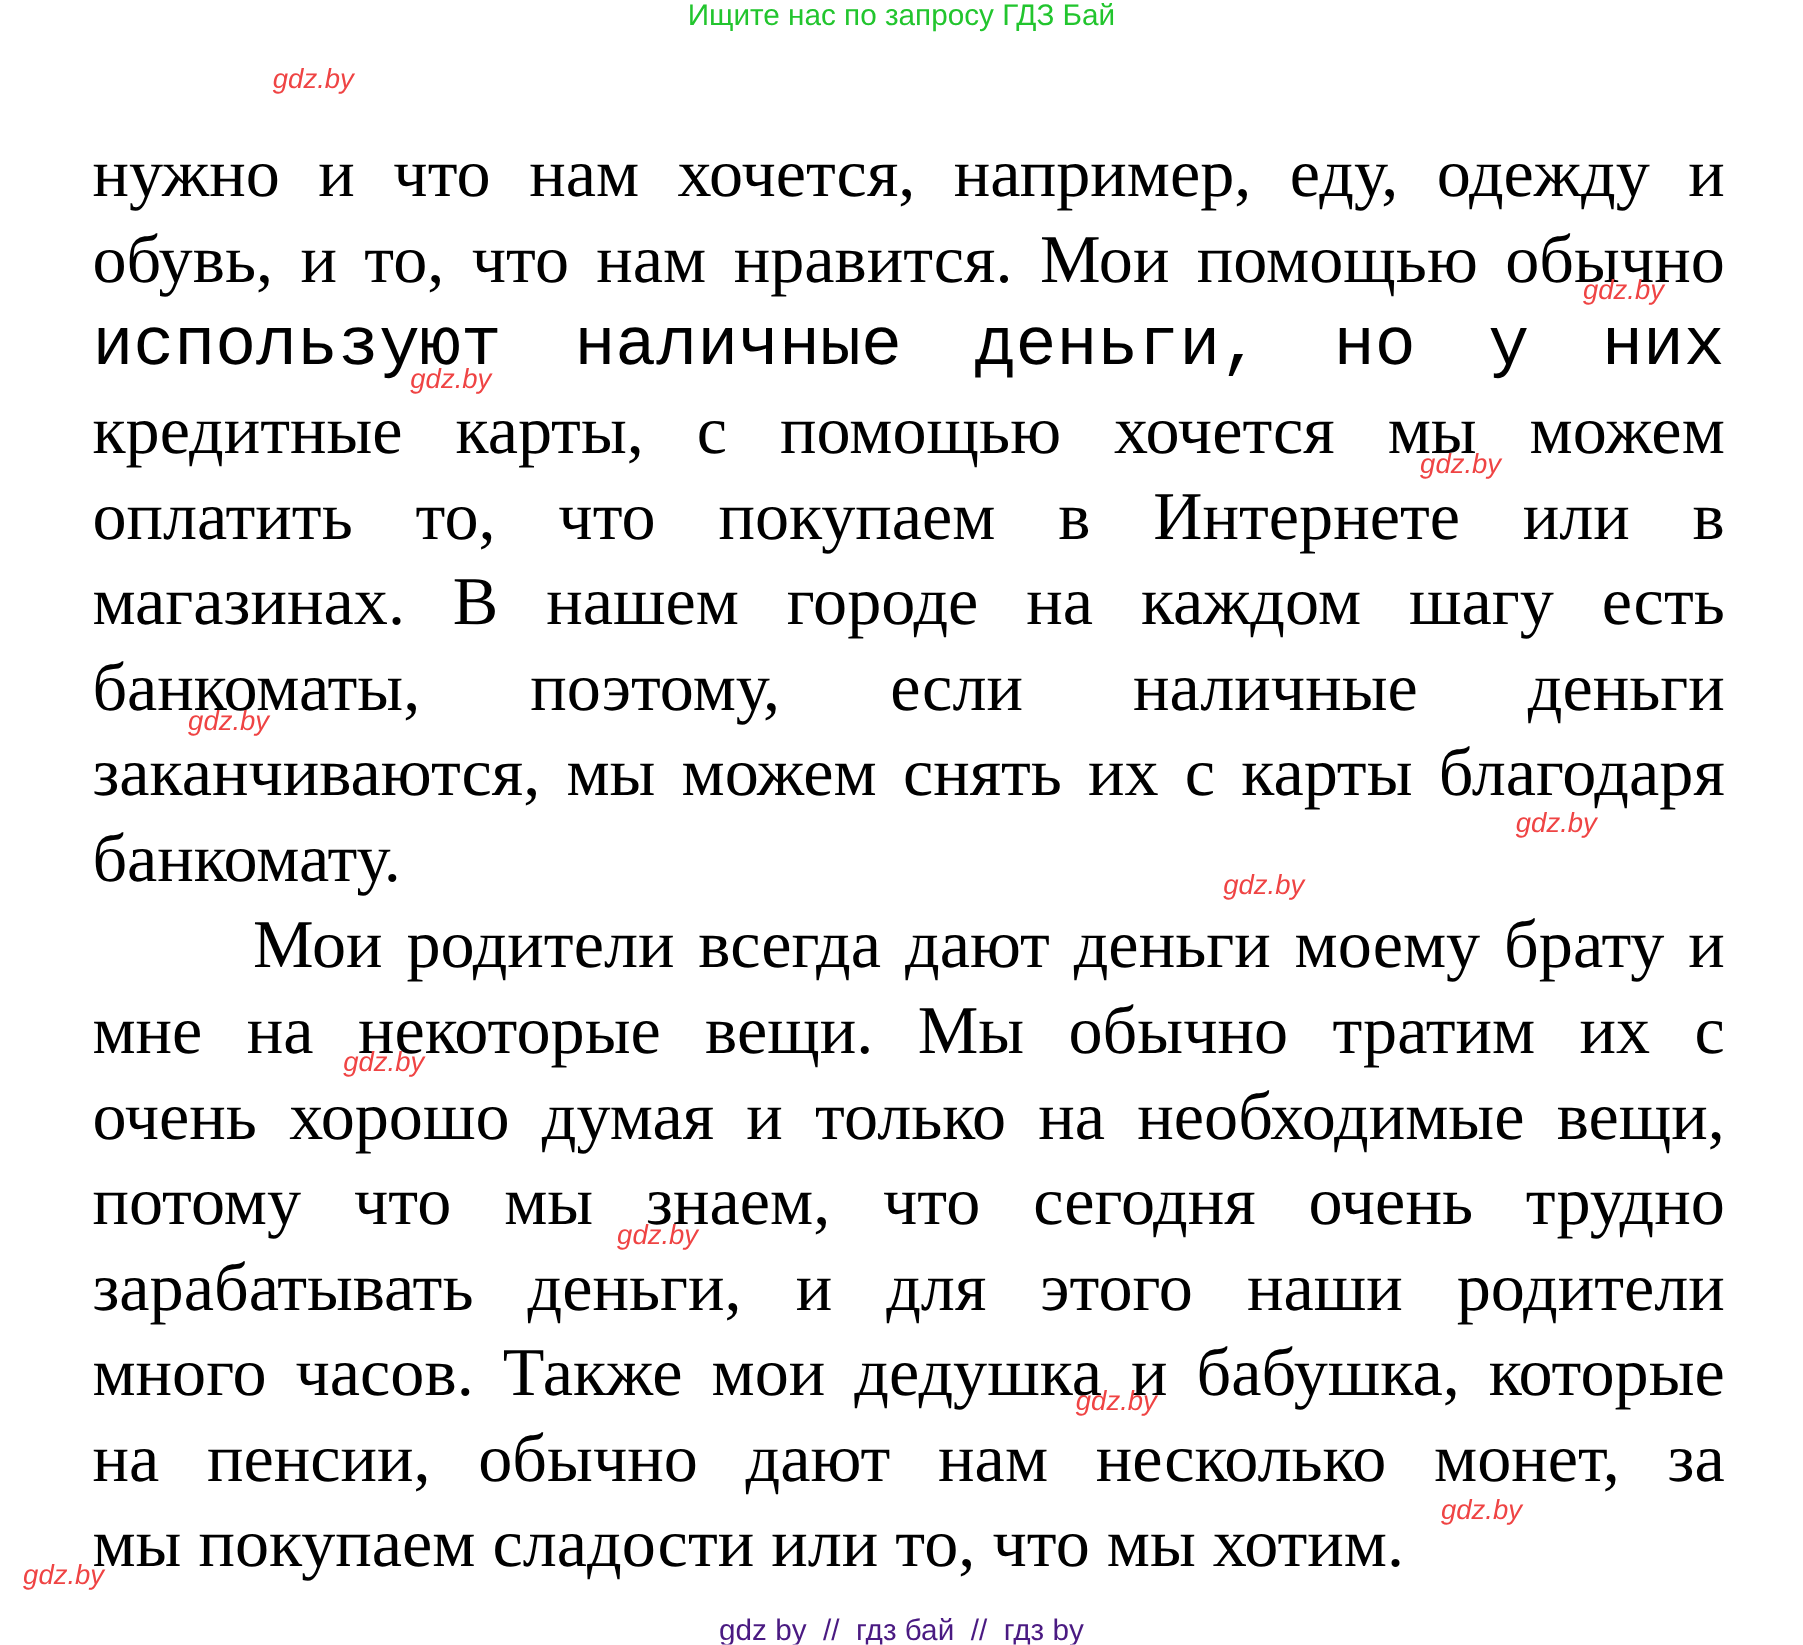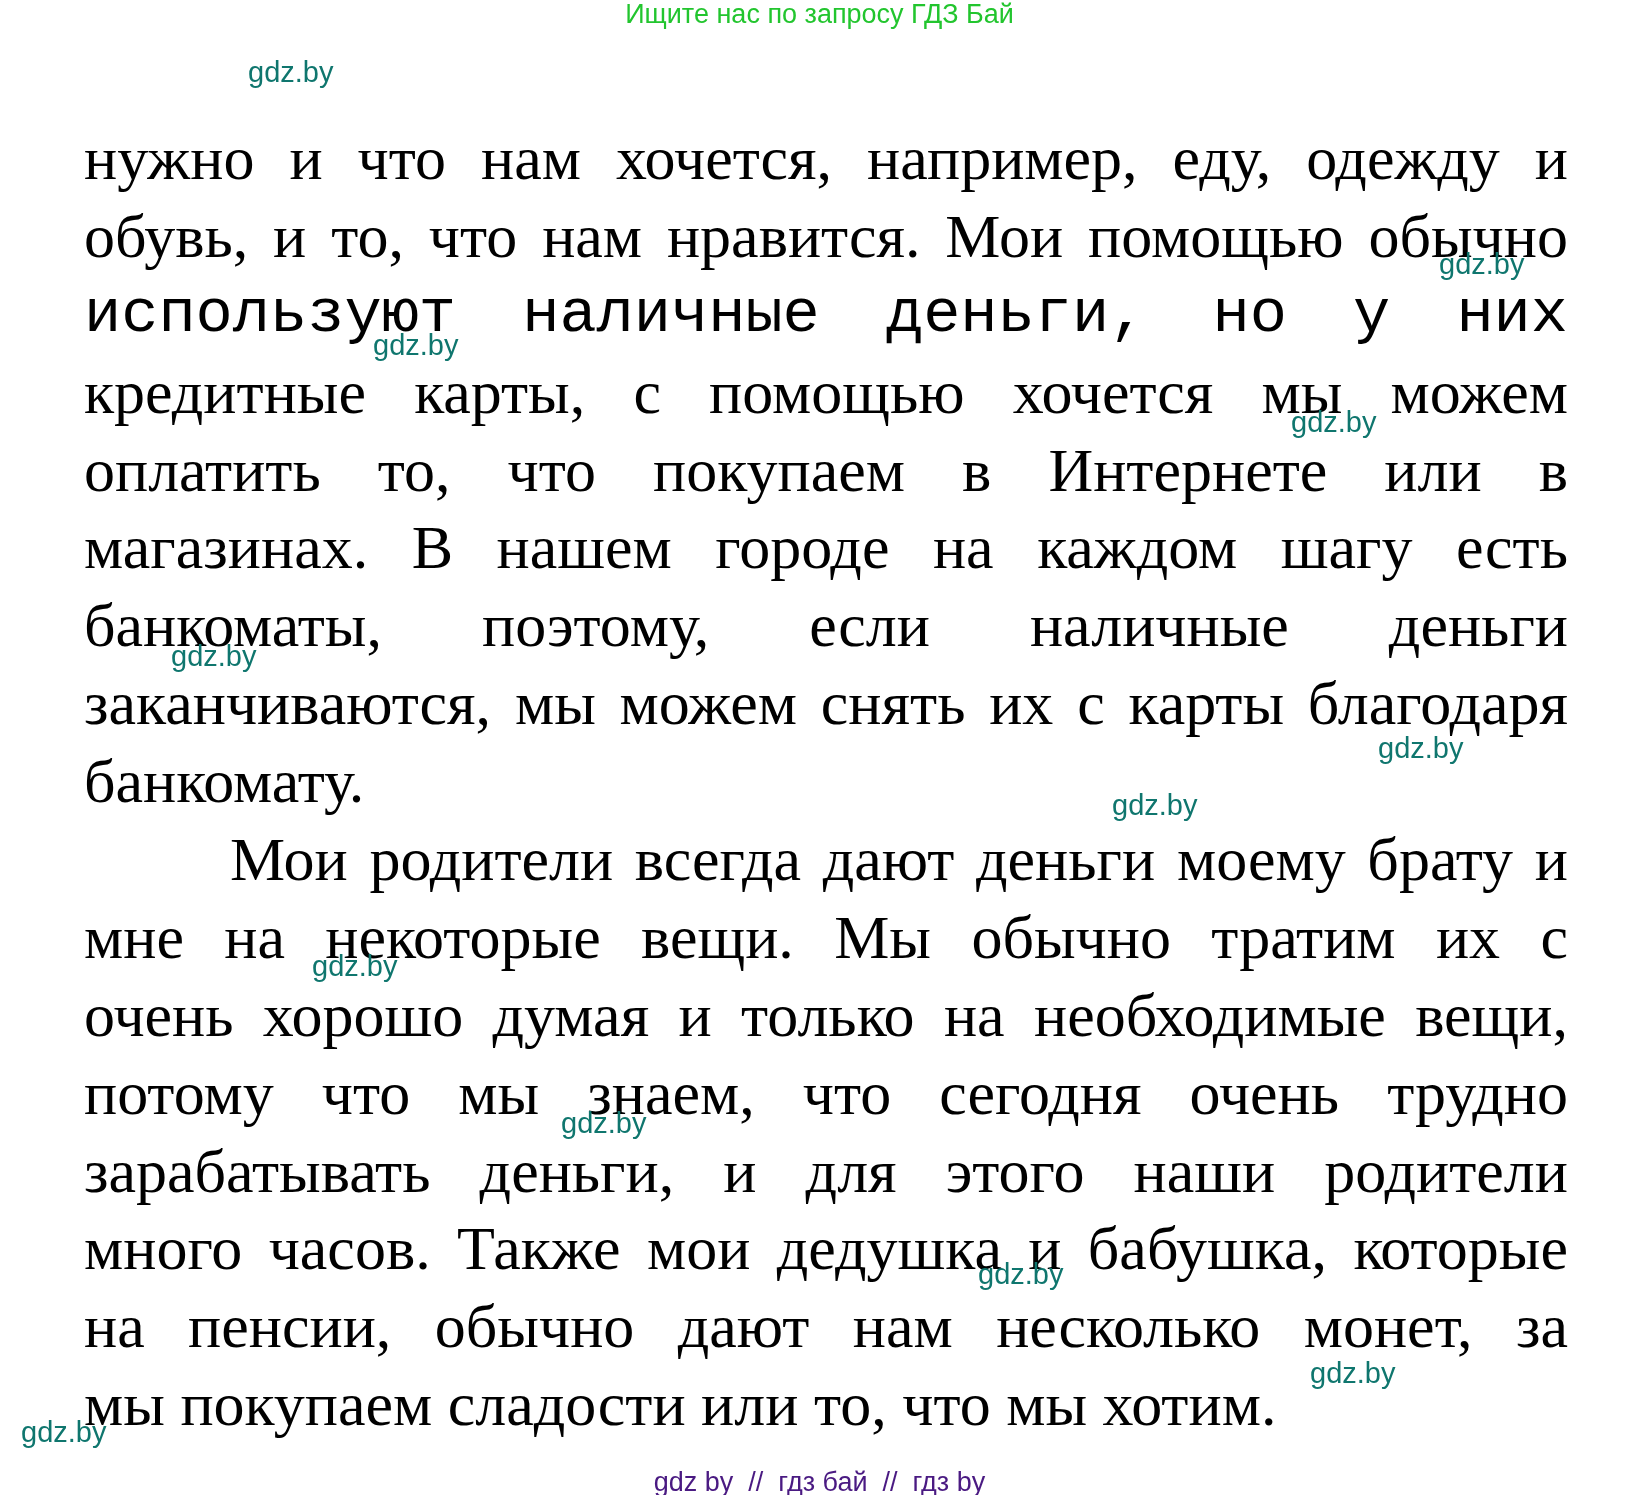--- a/index.html
+++ b/index.html
@@ -15,21 +15,21 @@
     line-height:77.9px;
   }
   .line {
     display:block; text-align:justify; text-align-last:justify;
     white-space:nowrap; height:77.9px; overflow:visible;
   }
   .line.last { text-align:left; text-align-last:left; }
   .line.indent { padding-left:146px; }
   .wm {
     position:absolute; font-family:"Liberation Sans", sans-serif;
-    font-size:29px; color:#0f766e; line-height:32px; white-space:nowrap;
+    font-size:25px; color:#ef4444; line-height:32px; white-space:nowrap;font-style:italic;
   }
   .footer {
     position:absolute; left:0; width:1639px; top:1466px; text-align:center;
     font-family:"Liberation Sans", sans-serif; font-size:27px; color:#4a1a82;
     line-height:32px; white-space:pre;
   }
 </style>
 </head>
 <body>
 

